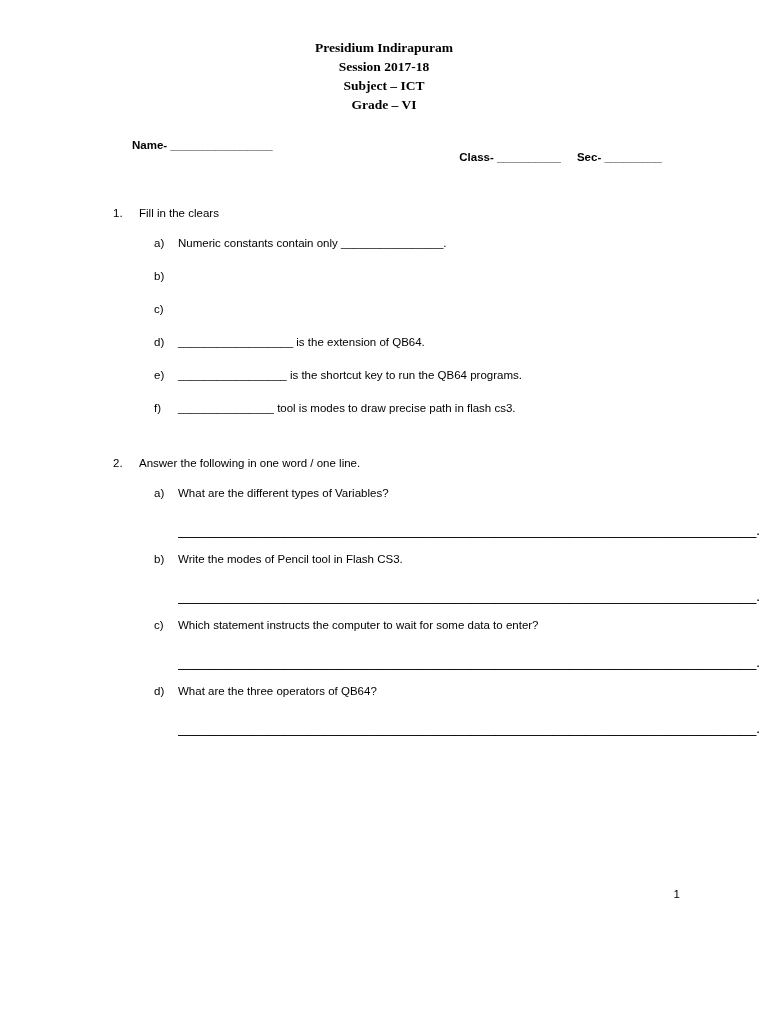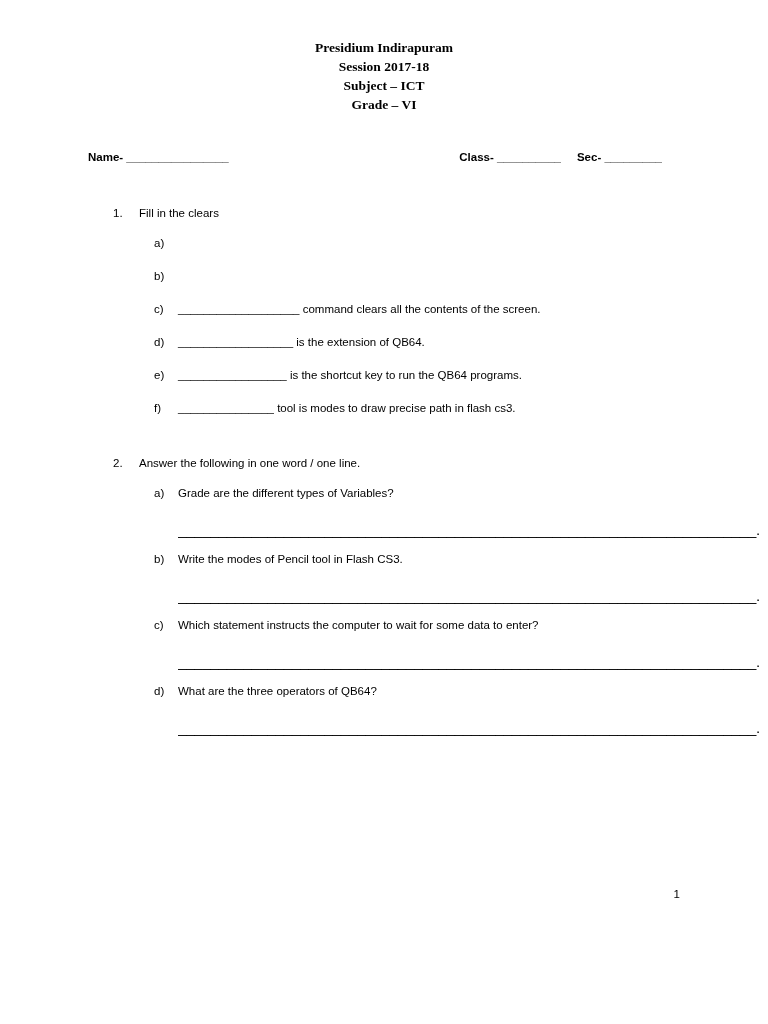--- a/index.html
+++ b/index.html
@@ -32,25 +32,26 @@
     line-height: 19px;
     margin-top: 8px;
   }
   .doc-header div {
     white-space: pre;
   }
 
   
   .idrow {
     display: flex;
-    align-items: center;
+    align-items: flex-start;
     margin-top: 25px;
     font-size: 11.5px;
     font-weight: bold;
     padding-left: 0px;
+    margin-left: 44px;
   }
   .idrow .name-part {
     white-space: pre;
   }
   .idrow .right-part {
     margin-left: auto;
     white-space: pre;
     padding-right: 18px;
   }
   .idrow .gap {
@@ -141,31 +142,31 @@
   <div class="qsection">
     <div class="qmain">
       <span class="qnum">1.</span>
       <span class="qtext">Fill in the clears</span>
     </div>
 
     <div class="sublist">
 
       <div class="subitem">
         <span class="letter">a)</span>
+        <span class="body">
+          <span>Numeric constants contain only ________________.</span>
+        </span>
       </div>
 
       <div class="subitem">
         <span class="letter">b)</span>
       </div>
 
       <div class="subitem">
         <span class="letter">c)</span>
-        <span class="body">
-          <span>___________________ command clears all the contents of the screen.</span>
-        </span>
       </div>
 
       <div class="subitem">
         <span class="letter">d)</span>
         <span class="body">
           <span>__________________ is the extension of QB64.</span>
         </span>
       </div>
 
       <div class="subitem">
@@ -189,21 +190,21 @@
     <div class="qmain">
       <span class="qnum">2.</span>
       <span class="qtext">Answer the following in one word / one line.</span>
     </div>
 
     <div class="sublist">
 
       <div class="subitem">
         <span class="letter">a)</span>
         <span class="body">
-          <span>Grade are the different types of Variables?</span>
+          <span>What are the different types of Variables?</span>
           <div class="answer-rule">_______________________________________________________________________.</div>
         </span>
       </div>
 
       <div class="subitem">
         <span class="letter">b)</span>
         <span class="body">
           <span>Write the modes of Pencil tool in Flash CS3.</span>
           <div class="answer-rule">_______________________________________________________________________.</div>
         </span>

